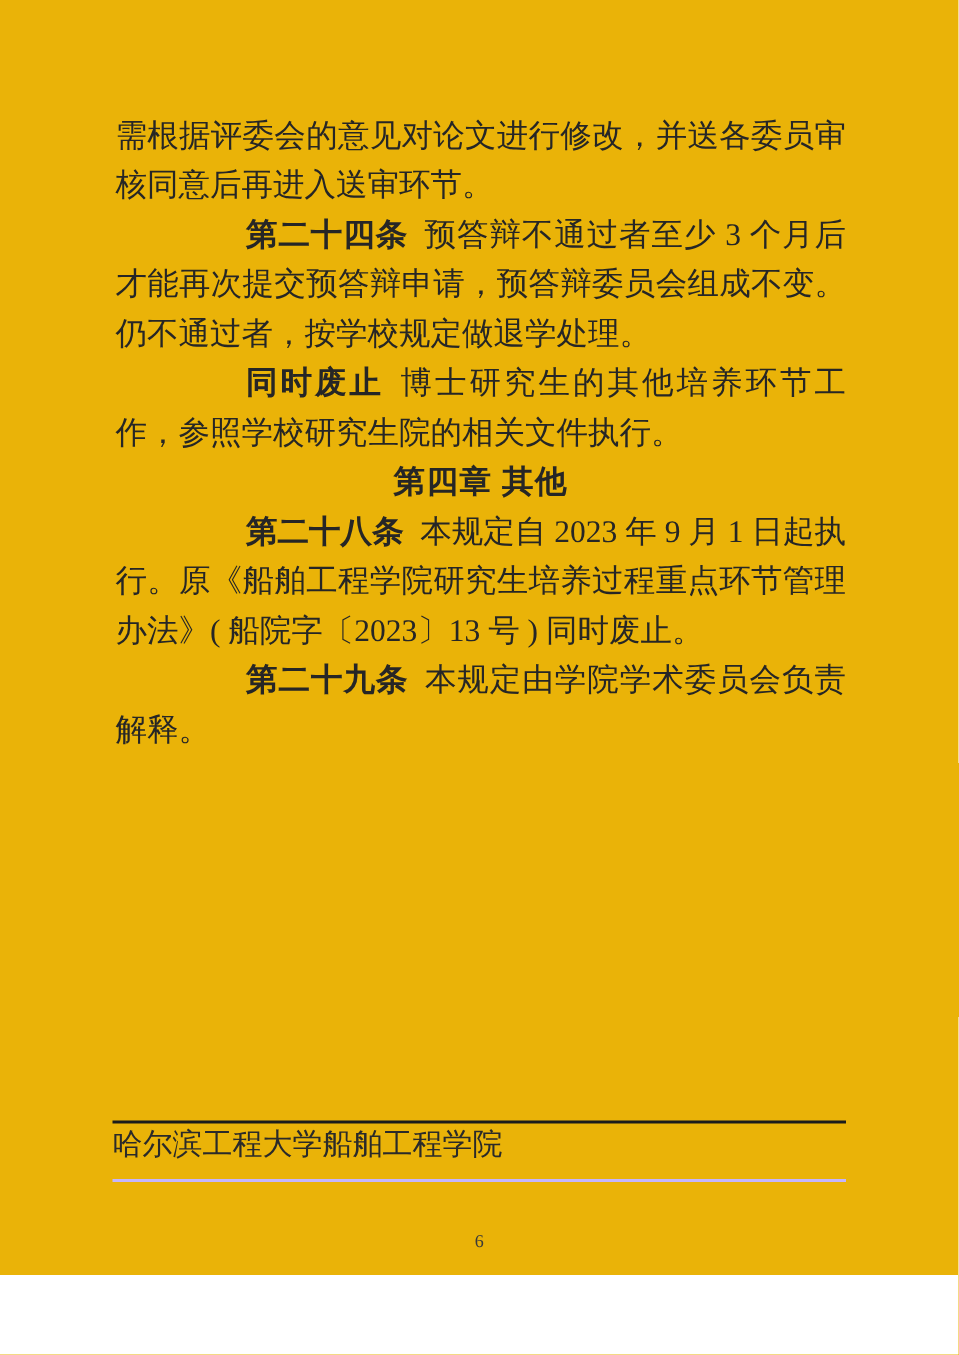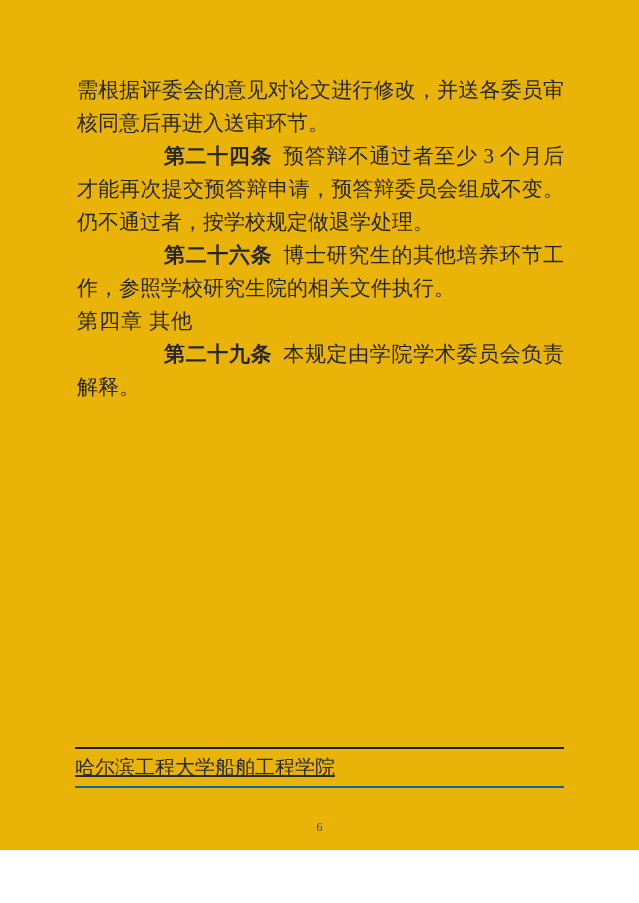--- a/index.html
+++ b/index.html
@@ -31,38 +31,38 @@
   }
   .para-indent {
     text-indent: 42px;
   }
   .article-label {
     font-weight: bold;
     margin-right: 11px;
     margin-left: 45px;
   }
   .chapter-heading {
-    font-weight: normal;
+    text-align: center;
+    font-weight: bold;
     text-indent: 0;
     letter-spacing: 1px;
   }
   .footer {
     position: absolute;
     left: 75px;
     right: 75px;
     top: 747px;
     height: 37px;
     border-top: 2px solid #1c1c1c;
-    border-bottom: 2px solid #0369a1;
+    border-bottom: 2px solid #c4b5fd;
     display: flex;
-    align-items: center;
+    align-items: flex-start;
     justify-content: space-between;
     font-size: 20px;
     color: #2a2a2a;
-    text-decoration: underline;
   }
   .page-number {
     position: absolute;
     top: 820px;
     left: 0;
     width: 100%;
     text-align: center;
     font-size: 12px;
     color: #3a3a3a;
   }
@@ -76,25 +76,28 @@
 
     <p>需根据评委会的意见对论文进行修改，并送各委员审核同意后再进入送审环节。</p>
 
     <p class="para-indent">
       <span class="article-label">第二十四条</span><span>预答辩不通过者至少 3 个月后才能再次提交预答辩申请，预答辩委员会组成不变。仍不通过者，按学校规定做退学处理。</span>
     </p>
 
 
 
     <p class="para-indent">
-      <span class="article-label">第二十六条</span><span>博士研究生的其他培养环节工作，参照学校研究生院的相关文件执行。</span>
+      <span class="article-label">同时废止</span><span>博士研究生的其他培养环节工作，参照学校研究生院的相关文件执行。</span>
     </p>
 
     <p class="chapter-heading">第四章 其他</p>
 
+    <p class="para-indent">
+      <span class="article-label">第二十八条</span><span>本规定自 2023 年 9 月 1 日起执行。原《船舶工程学院研究生培养过程重点环节管理办法》( 船院字〔2023〕13 号 ) 同时废止。</span>
+    </p>
 
     <p class="para-indent">
       <span class="article-label">第二十九条</span><span>本规定由学院学术委员会负责解释。</span>
     </p>
 
   </div>
 
   <div class="footer">
     <span>哈尔滨工程大学船舶工程学院</span>
   </div>

